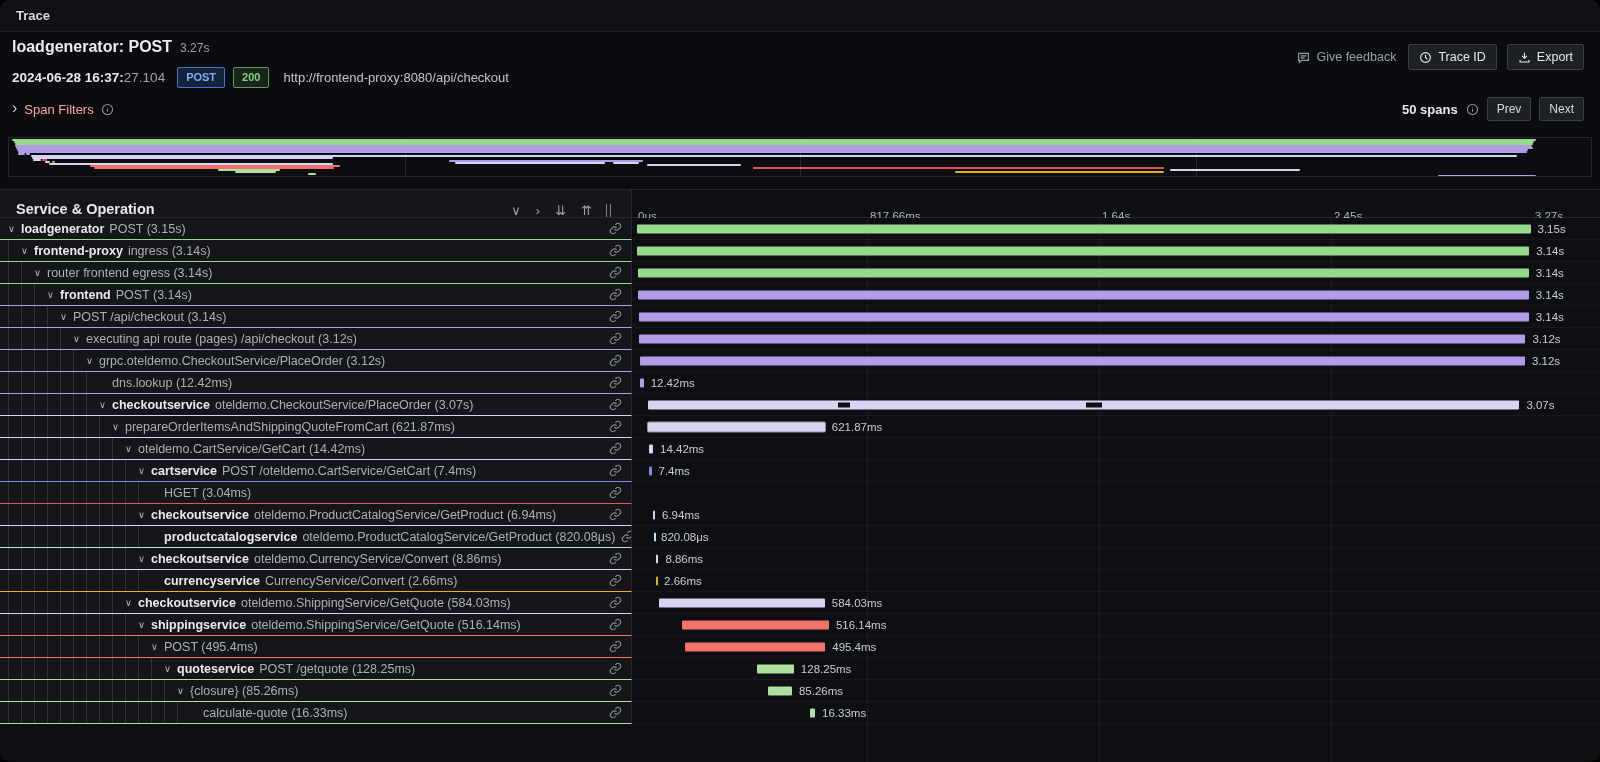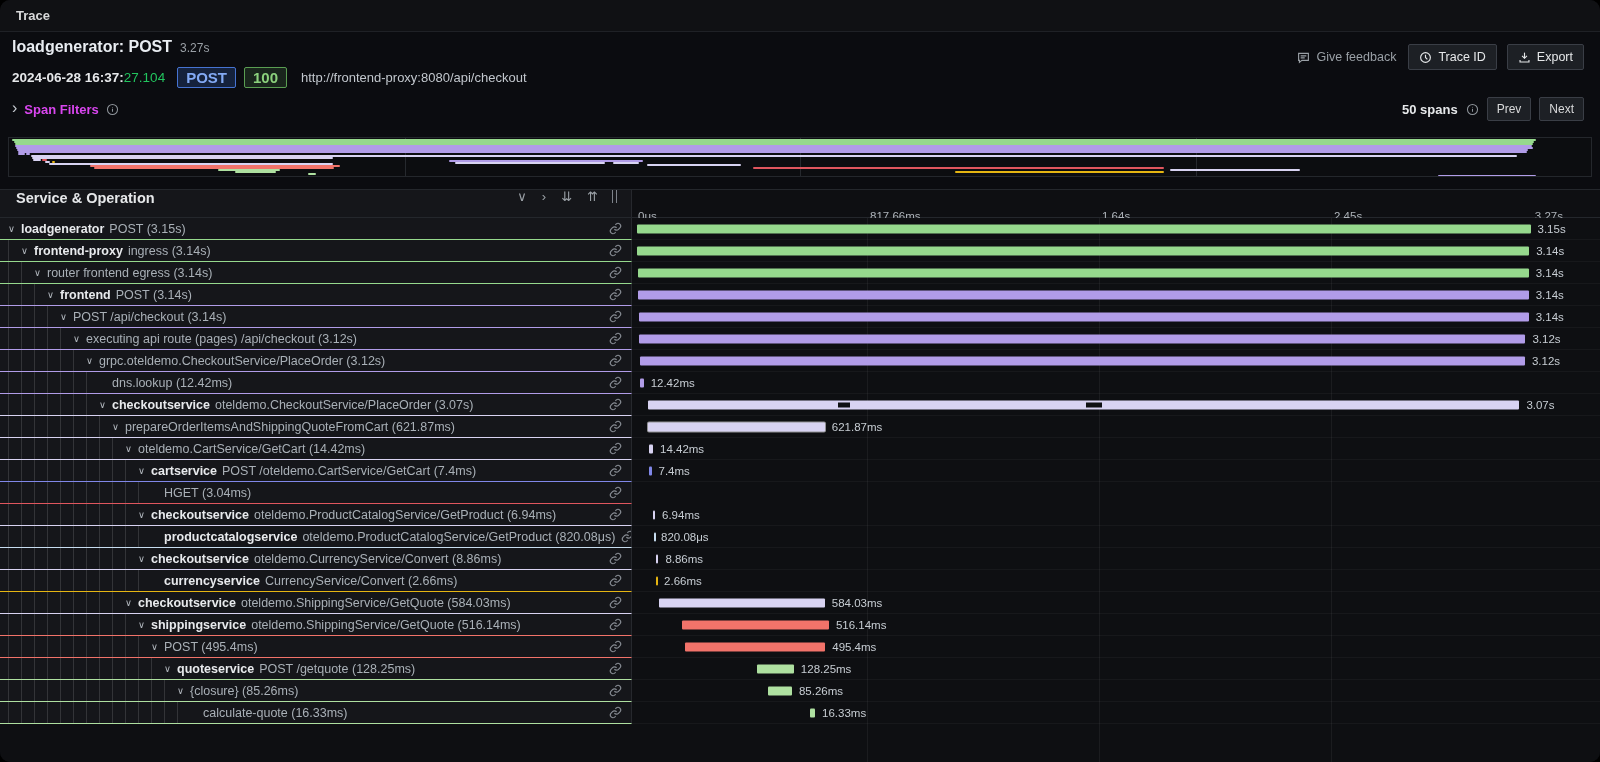--- a/index.html
+++ b/index.html
@@ -12,51 +12,51 @@
   
   .topbar{height:32px;flex:none;display:flex;align-items:center;padding:0 16px;background:#101114;border-bottom:1px solid #1f2126;}
   .topbar-title{font-size:13px;font-weight:700;color:#d8d9da;text-align:right;}
   
   .trace-header{flex:none;display:flex;justify-content:space-between;padding:6px 16px 6px 12px;}
   .title-row{display:flex;align-items:baseline;height:24px;}
   .trace-title{font-size:16px;font-weight:700;color:#e9edf2;}
   .trace-duration{font-size:12px;color:#9aa0a6;margin-left:8px;}
   .meta-row{display:flex;align-items:center;height:24px;margin-top:3px;}
   .ts-main{font-size:13.5px;font-weight:700;color:#e6e8ea;}
-  .ts-frac{font-size:13.5px;color:#22c55e;margin-right:12px;}
-  .badge{font-size:15px;font-weight:700;padding:1px 8px;border-radius:2px;margin-right:8px;line-height:17px;}
+  .ts-frac{font-size:13.5px;color:#a3a3a3;margin-right:12px;}
+  .badge{font-size:11px;font-weight:700;padding:1px 8px;border-radius:2px;margin-right:8px;line-height:17px;}
   .badge-method{color:#83aaf5;background:rgba(61,113,217,.22);border:1px solid #4673d1;}
   .badge-status{color:#8bd17c;background:rgba(115,191,105,.14);border:1px solid #5a9e52;}
   .trace-url{font-size:13px;color:#c2c7cd;margin-left:6px;}
   .th-right{display:flex;align-items:flex-start;gap:10px;padding-top:6px;}
   .feedback{display:flex;align-items:center;gap:6px;color:#9aa0a6;font-size:12.5px;cursor:pointer;margin-right:2px;height:26px;}
   .btn{display:flex;align-items:center;gap:6px;height:26px;padding:0 10px;background:#1d2025;border:1px solid #3a3e46;border-radius:2px;color:#e6e8ea;font-size:12.5px;font-family:inherit;cursor:pointer;}
   .btn .icon,.feedback .icon{display:inline-flex;}
   .btn.small{height:24px;padding:0 9px;font-size:12px;color:#d8d9da;}
   
   .filters-row{flex:none;height:28px;display:flex;align-items:center;justify-content:space-between;padding:0 16px 0 12px;}
   .fr-left{display:flex;align-items:center;gap:7px;cursor:pointer;}
   .chev-right{color:#c5cad0;font-size:16px;line-height:14px;margin-top:-2px;}
-  .filters-label{font-size:13px;font-weight:700;color:#d946ef;}
+  .filters-label{font-size:13px;font-weight:400;color:#fca5a5;}
   .info{display:inline-flex;color:#8e949a;}
   .fr-right{display:flex;align-items:center;gap:8px;}
   .span-count{font-size:13px;font-weight:700;color:#e6e8ea;}
   
   .minimap-wrap{flex:none;padding:0 8px;}
   .mm-axis{position:relative;height:14px;}
   .tick{position:absolute;top:13px;font-size:11px;color:#8e949a;white-space:nowrap;padding-left:3px;}
   .tick-last{right:0;padding-left:0;}
   .mm-canvas{position:relative;height:40px;background:#0c0d10;border:1px solid #24272c;overflow:hidden;}
   .mm-grid{position:absolute;top:0;bottom:0;width:1px;background:#26292e;}
   .g1{left:25%}.g2{left:50%}.g3{left:75%}
   .mm-seg{position:absolute;height:2px;border-radius:1px;}
   
   .table{flex:1;display:flex;flex-direction:column;margin-top:12px;border-top:1px solid #24272c;min-height:0;}
   .table-header{flex:none;height:28px;display:flex;}
-  .th-name{width:632px;flex:none;display:flex;align-items:flex-start;background:#15161a;border-right:1px solid #26282d;border-bottom:1px solid #24272c;padding:0 14px 0 16px;}
+  .th-name{width:632px;flex:none;display:flex;align-items:flex-end;background:#15161a;border-right:1px solid #26282d;border-bottom:1px solid #24272c;padding:0 20px 0 16px;}
   .th-title{font-size:14.5px;font-weight:700;color:#e6e8ea;}
   .hdr-icons{margin-left:auto;display:flex;gap:15px;color:#9aa0a6;font-size:13px;align-items:center;}
   .hdr-icons span{cursor:pointer;line-height:1;}
   .grip{width:5px;height:13px;border-left:1px solid #7d828a;border-right:1px solid #7d828a;margin-left:14px;cursor:col-resize;}
   .th-timeline{flex:1;position:relative;background:#0e0f12;border-bottom:1px solid #24272c;}
   .ticks-inner{position:absolute;left:3px;right:37px;top:0;bottom:0;}
   .ticks-inner .tick{font-size:11.5px;color:#aeb4ba;line-height:27px;}
   
   .rows-wrap{flex:1;position:relative;background:#0e0f12;overflow:hidden;min-height:0;}
   .grid-overlay{position:absolute;left:635px;right:37px;top:0;bottom:0;pointer-events:none;}
@@ -90,21 +90,21 @@
   <div class="trace-header">
     <div class="th-left">
       <div class="title-row">
         <span class="trace-title">loadgenerator: POST</span>
         <span class="trace-duration">3.27s</span>
       </div>
       <div class="meta-row">
         <span class="ts-main">2024-06-28 16:37:</span>
         <span class="ts-frac">27.104</span>
         <span class="badge badge-method">POST</span>
-        <span class="badge badge-status">100</span>
+        <span class="badge badge-status">200</span>
         <span class="trace-url">http://frontend-proxy:8080/api/checkout</span>
       </div>
     </div>
     <div class="th-right">
       <span class="feedback">
         <span class="icon">
           <svg width="13" height="13" viewBox="0 0 16 16" fill="none" stroke="currentColor" stroke-width="1.4">
               <path d="M2 3h12v8.5H6L3 14v-2.5H2z"></path>
               <path d="M4.5 6h7M4.5 8.5h5"></path>
             </svg>

